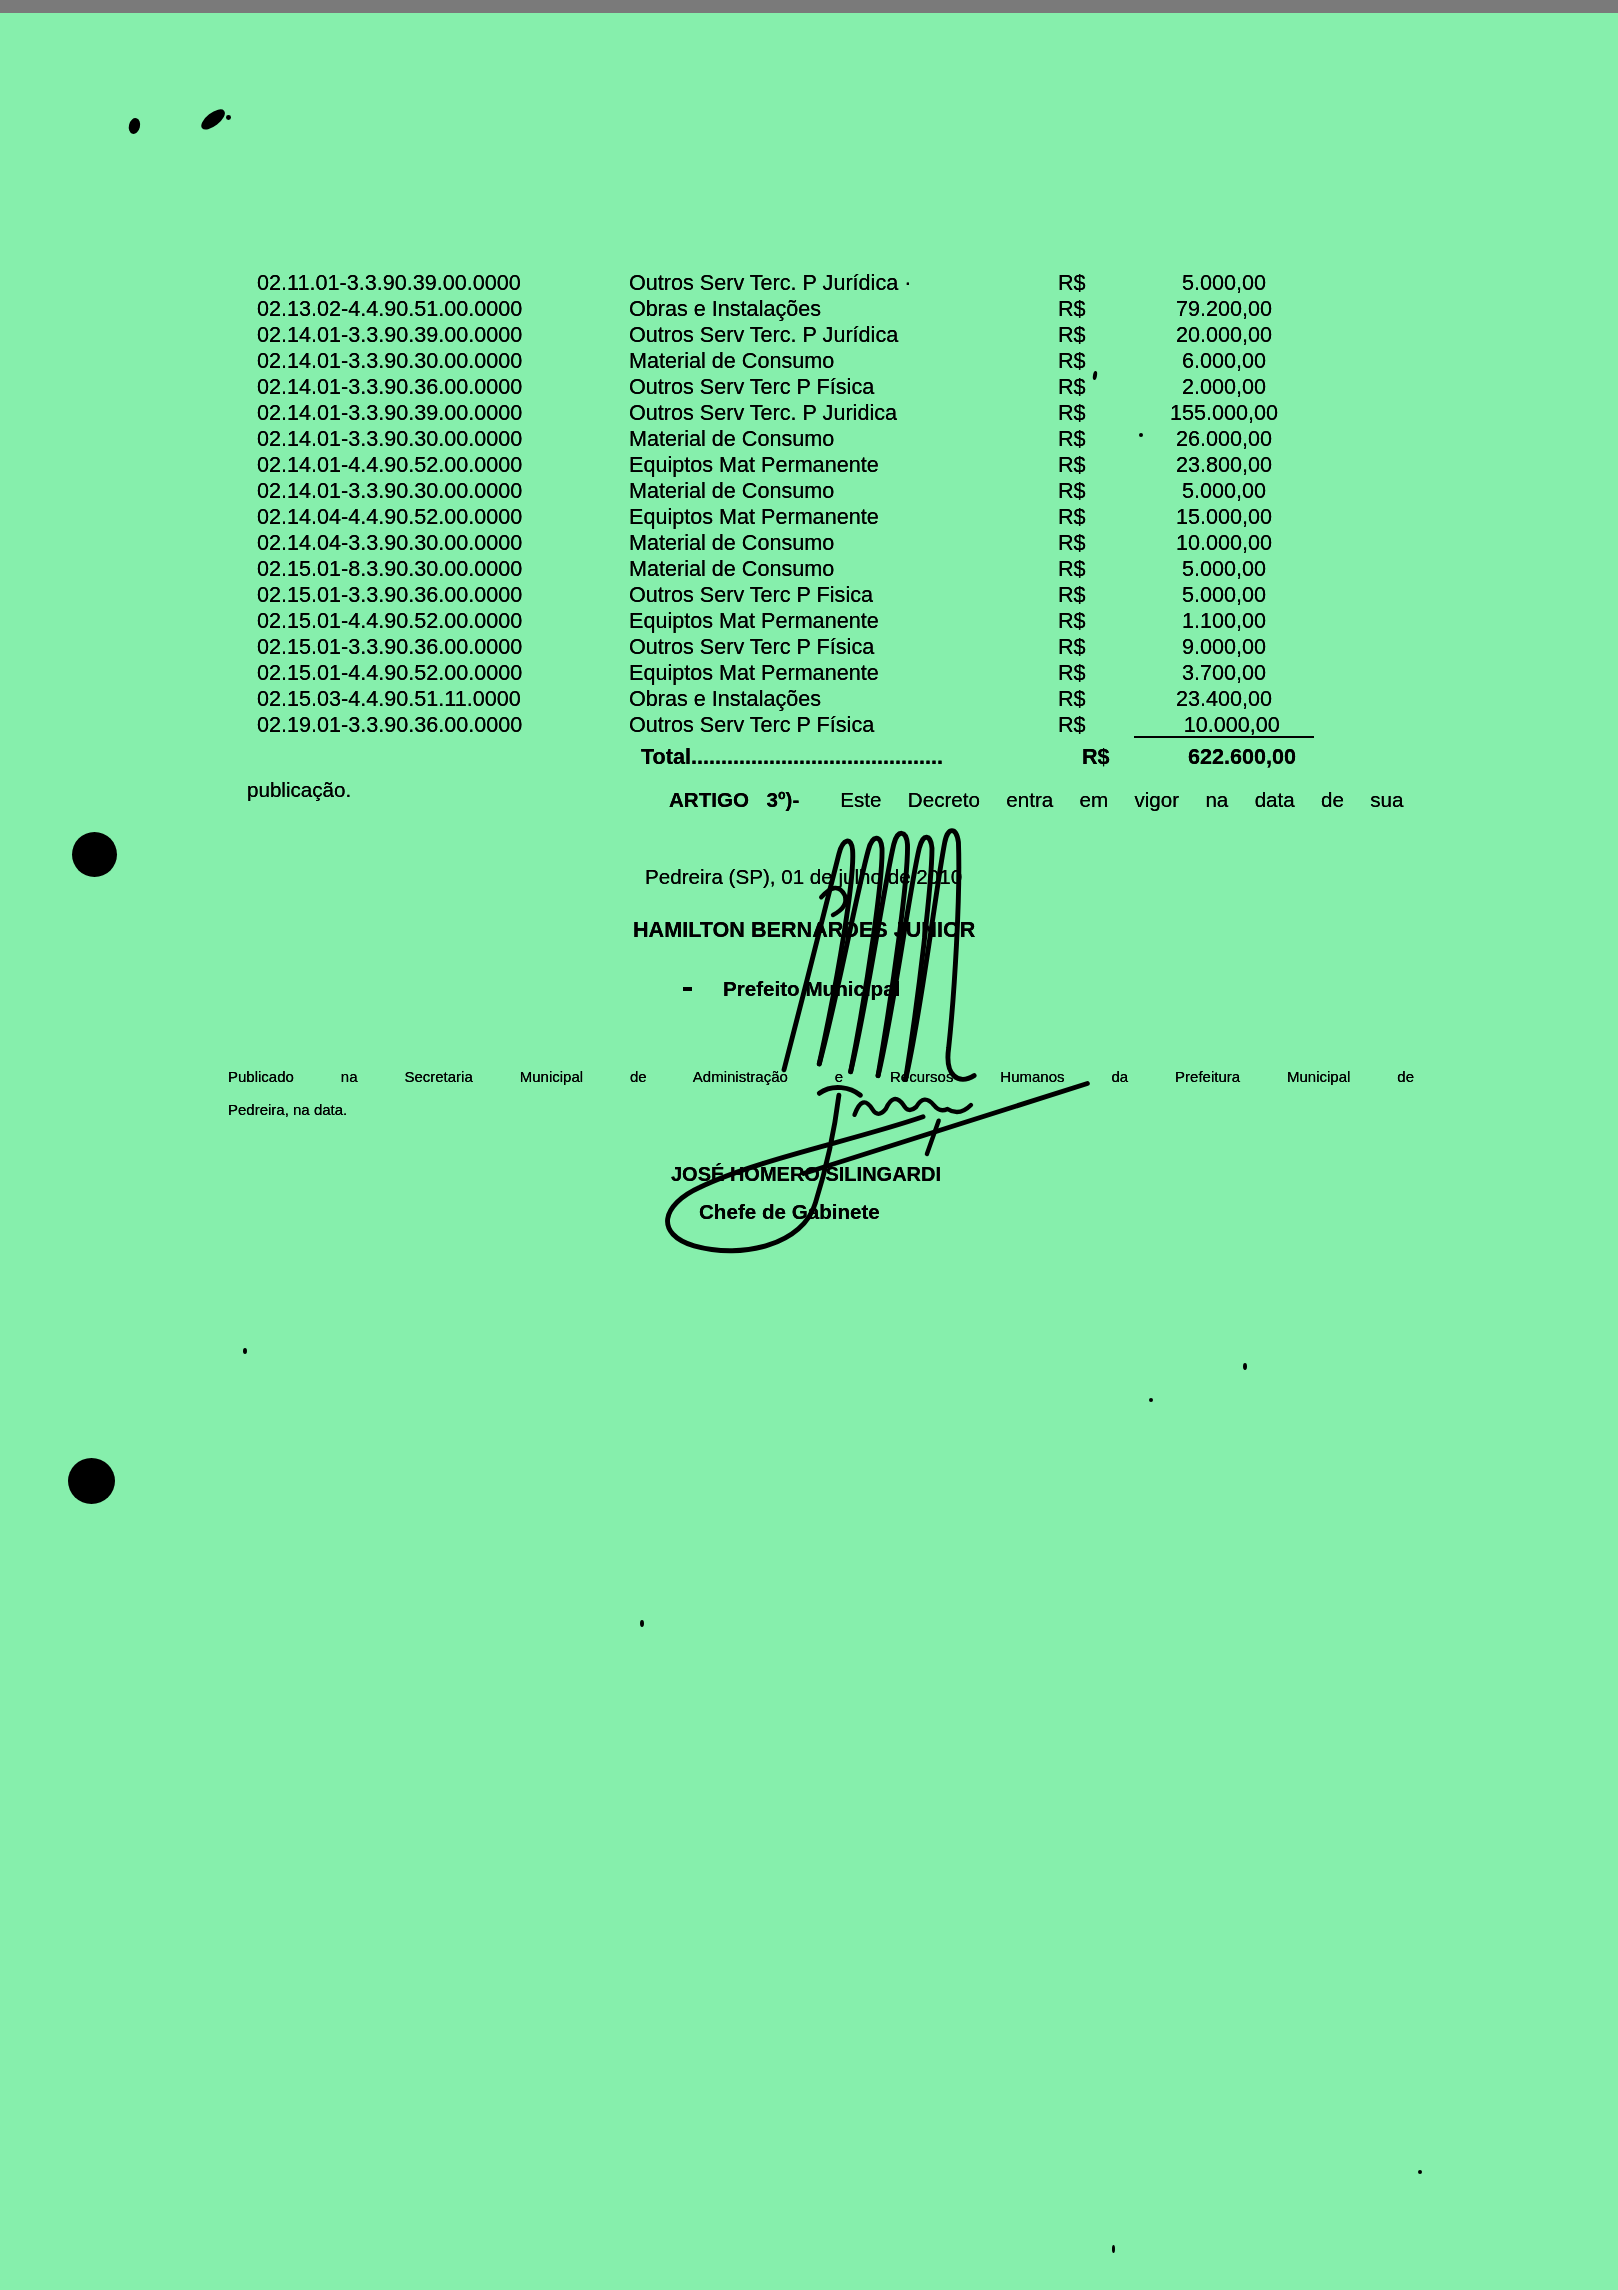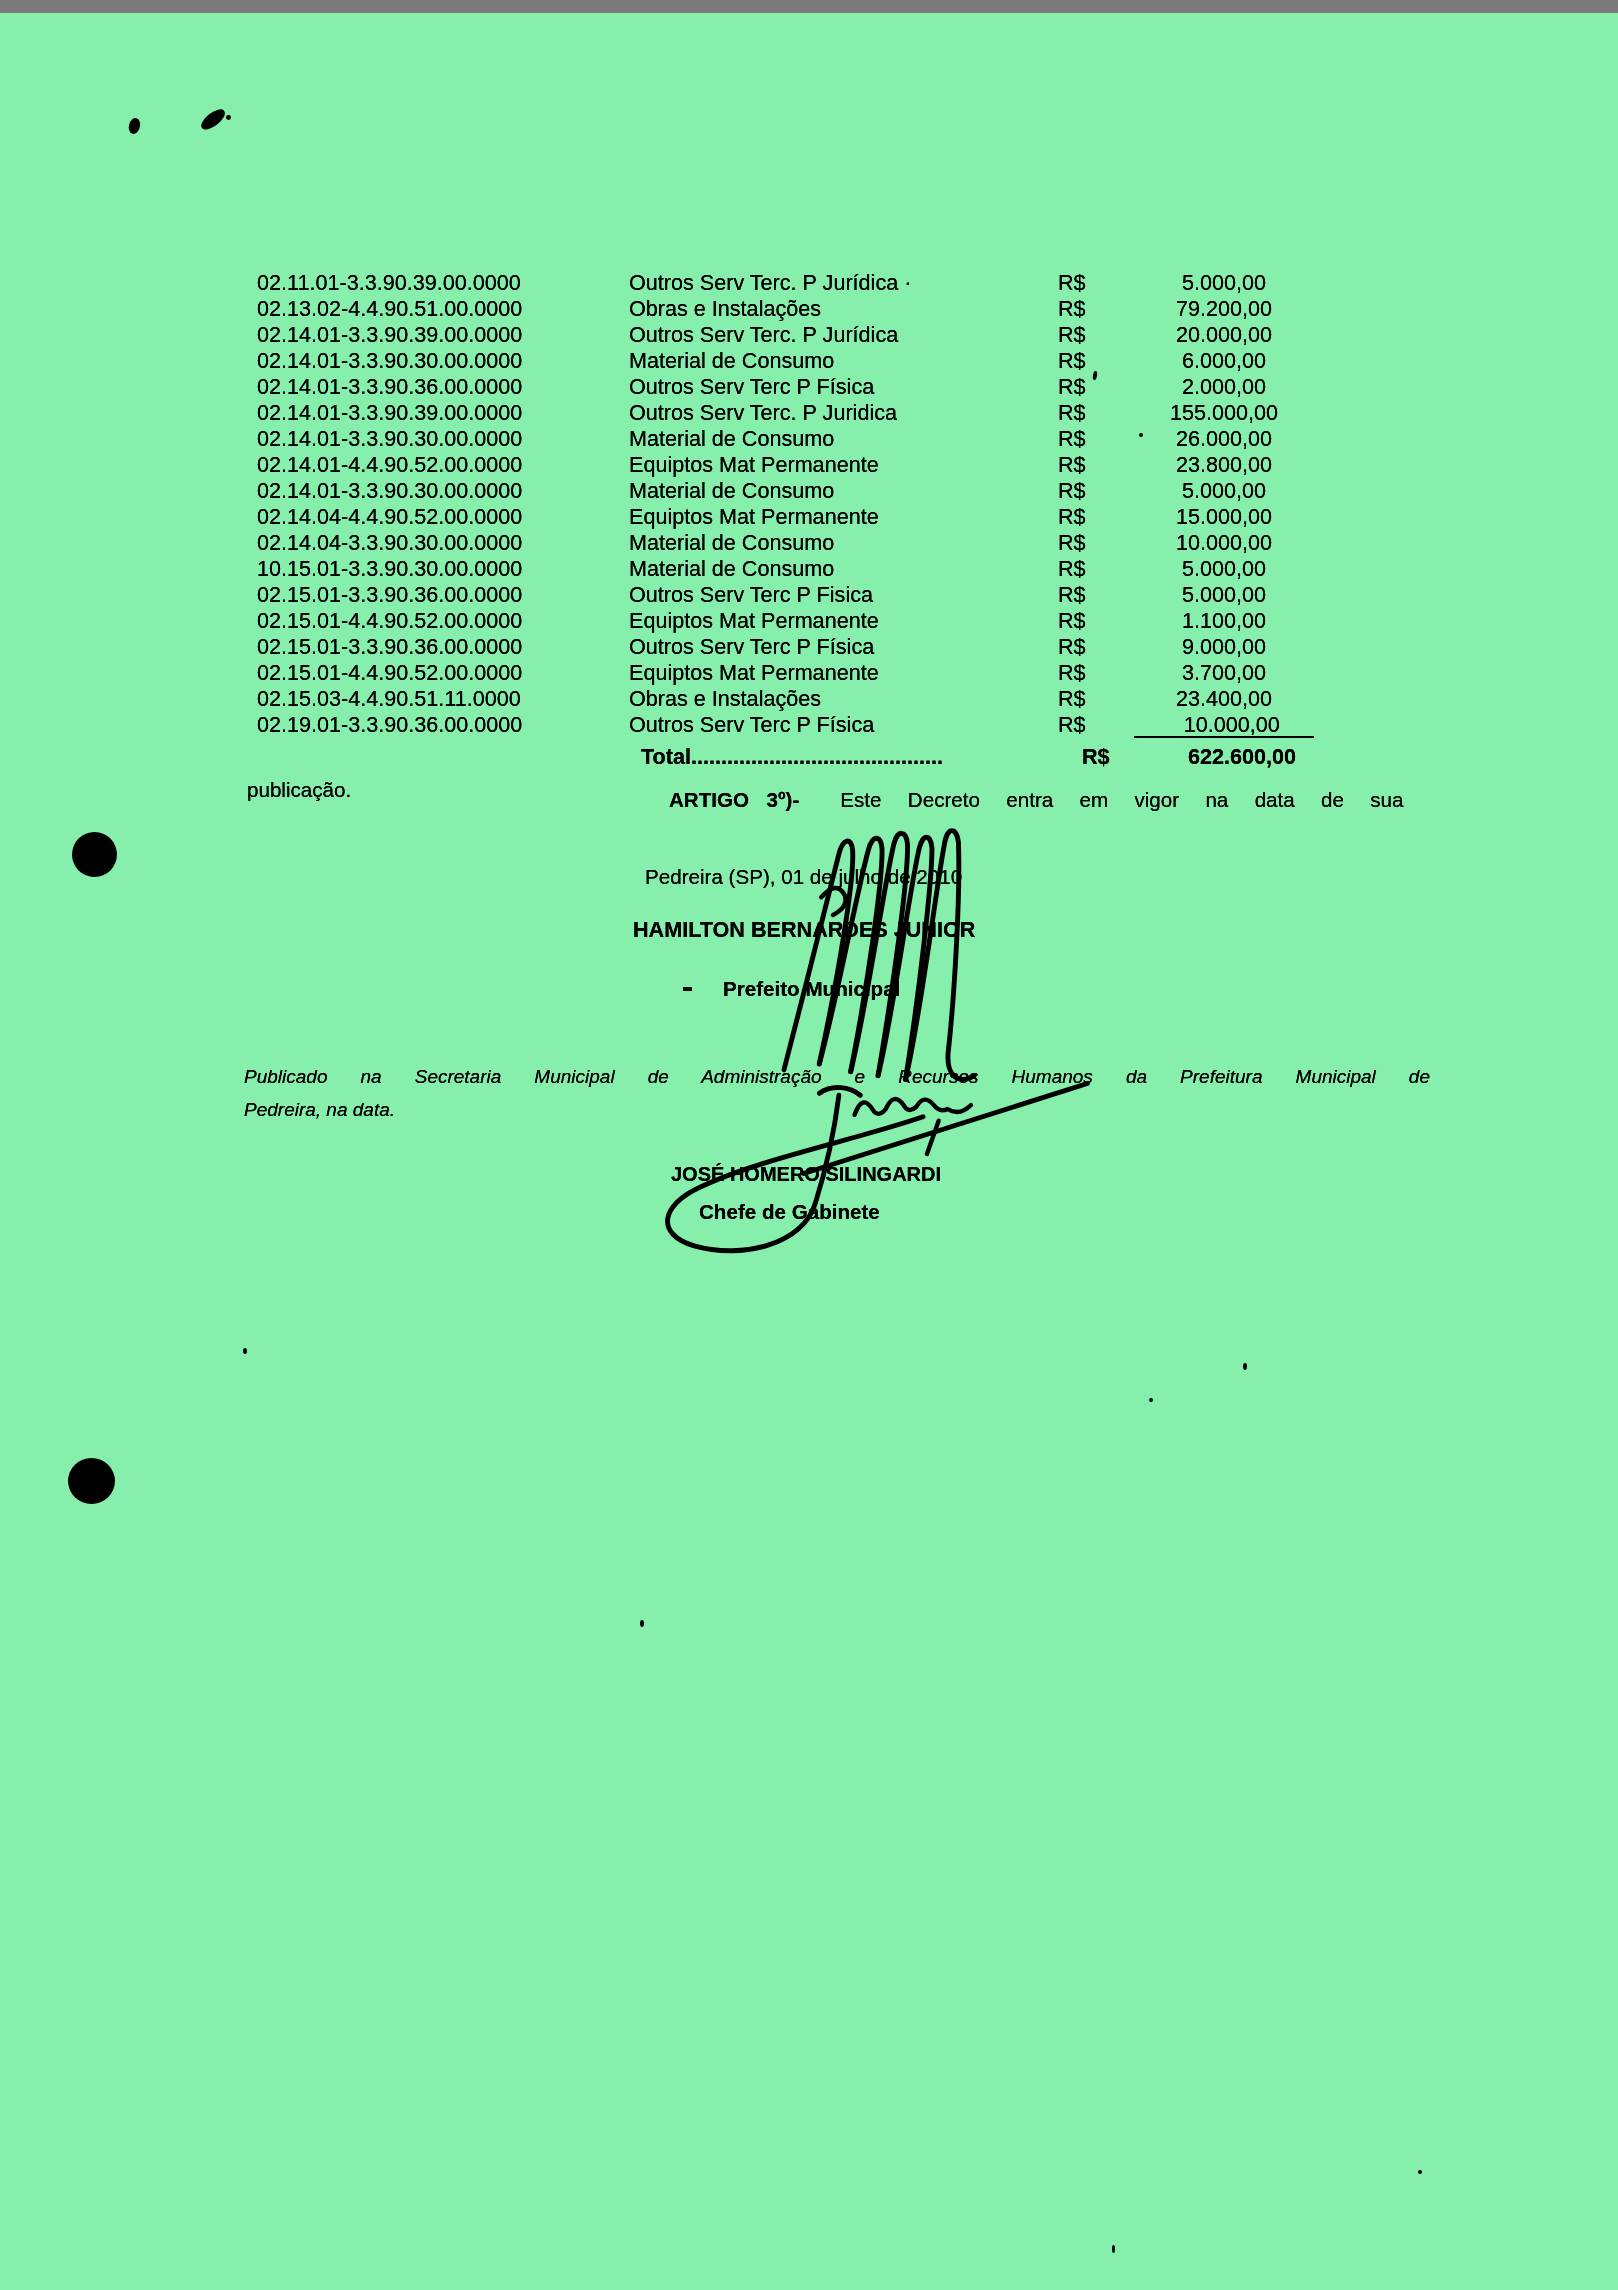--- a/index.html
+++ b/index.html
@@ -27,22 +27,22 @@
   .u{border-bottom:2.5px solid #000;padding-left:15.7px;}
   .total-row{margin-top:5.9px;font-weight:700;gap:12px;}
 
   
   .t21{font-size:20.6px;line-height:25.5px;white-space:nowrap;}
   .b{font-weight:700;}
   .artigo-line{left:669px;top:775px;font-size:20.6px;white-space:nowrap;}
   .artigo-label{font-weight:700;word-spacing:11.8px;}
   .artigo-text{margin-left:41px;word-spacing:20.6px;}
   .pub-note{
-    left:244px;top:1047px;width:1186px;
-    font-size:19px;line-height:33px;font-style:italic;
+    left:228px;top:1047px;width:1186px;
+    font-size:15px;line-height:33px;
     white-space:nowrap;
   }
   .pub-note .just{display:block;width:1186px;text-align:justify;text-align-last:justify;}
   svg{position:absolute;overflow:visible;}
   svg path{fill:none;stroke:#000;stroke-linecap:round;stroke-linejoin:round;}
 </style>
 </head>
 <body>
 
 <div class="page">
@@ -117,21 +117,21 @@
         <span class="c-cur">R$</span>
         <span class="c-val">15.000,00</span>
       </div>
         <div class="trow">
         <span class="c-code">02.14.04-3.3.90.30.00.0000</span>
         <span class="c-desc">Material de Consumo</span>
         <span class="c-cur">R$</span>
         <span class="c-val">10.000,00</span>
       </div>
         <div class="trow">
-        <span class="c-code">10.15.01-3.3.90.30.00.0000</span>
+        <span class="c-code">02.15.01-8.3.90.30.00.0000</span>
         <span class="c-desc">Material de Consumo</span>
         <span class="c-cur">R$</span>
         <span class="c-val">5.000,00</span>
       </div>
         <div class="trow">
         <span class="c-code">02.15.01-3.3.90.36.00.0000</span>
         <span class="c-desc">Outros Serv Terc P Fisica</span>
         <span class="c-cur">R$</span>
         <span class="c-val">5.000,00</span>
       </div>

